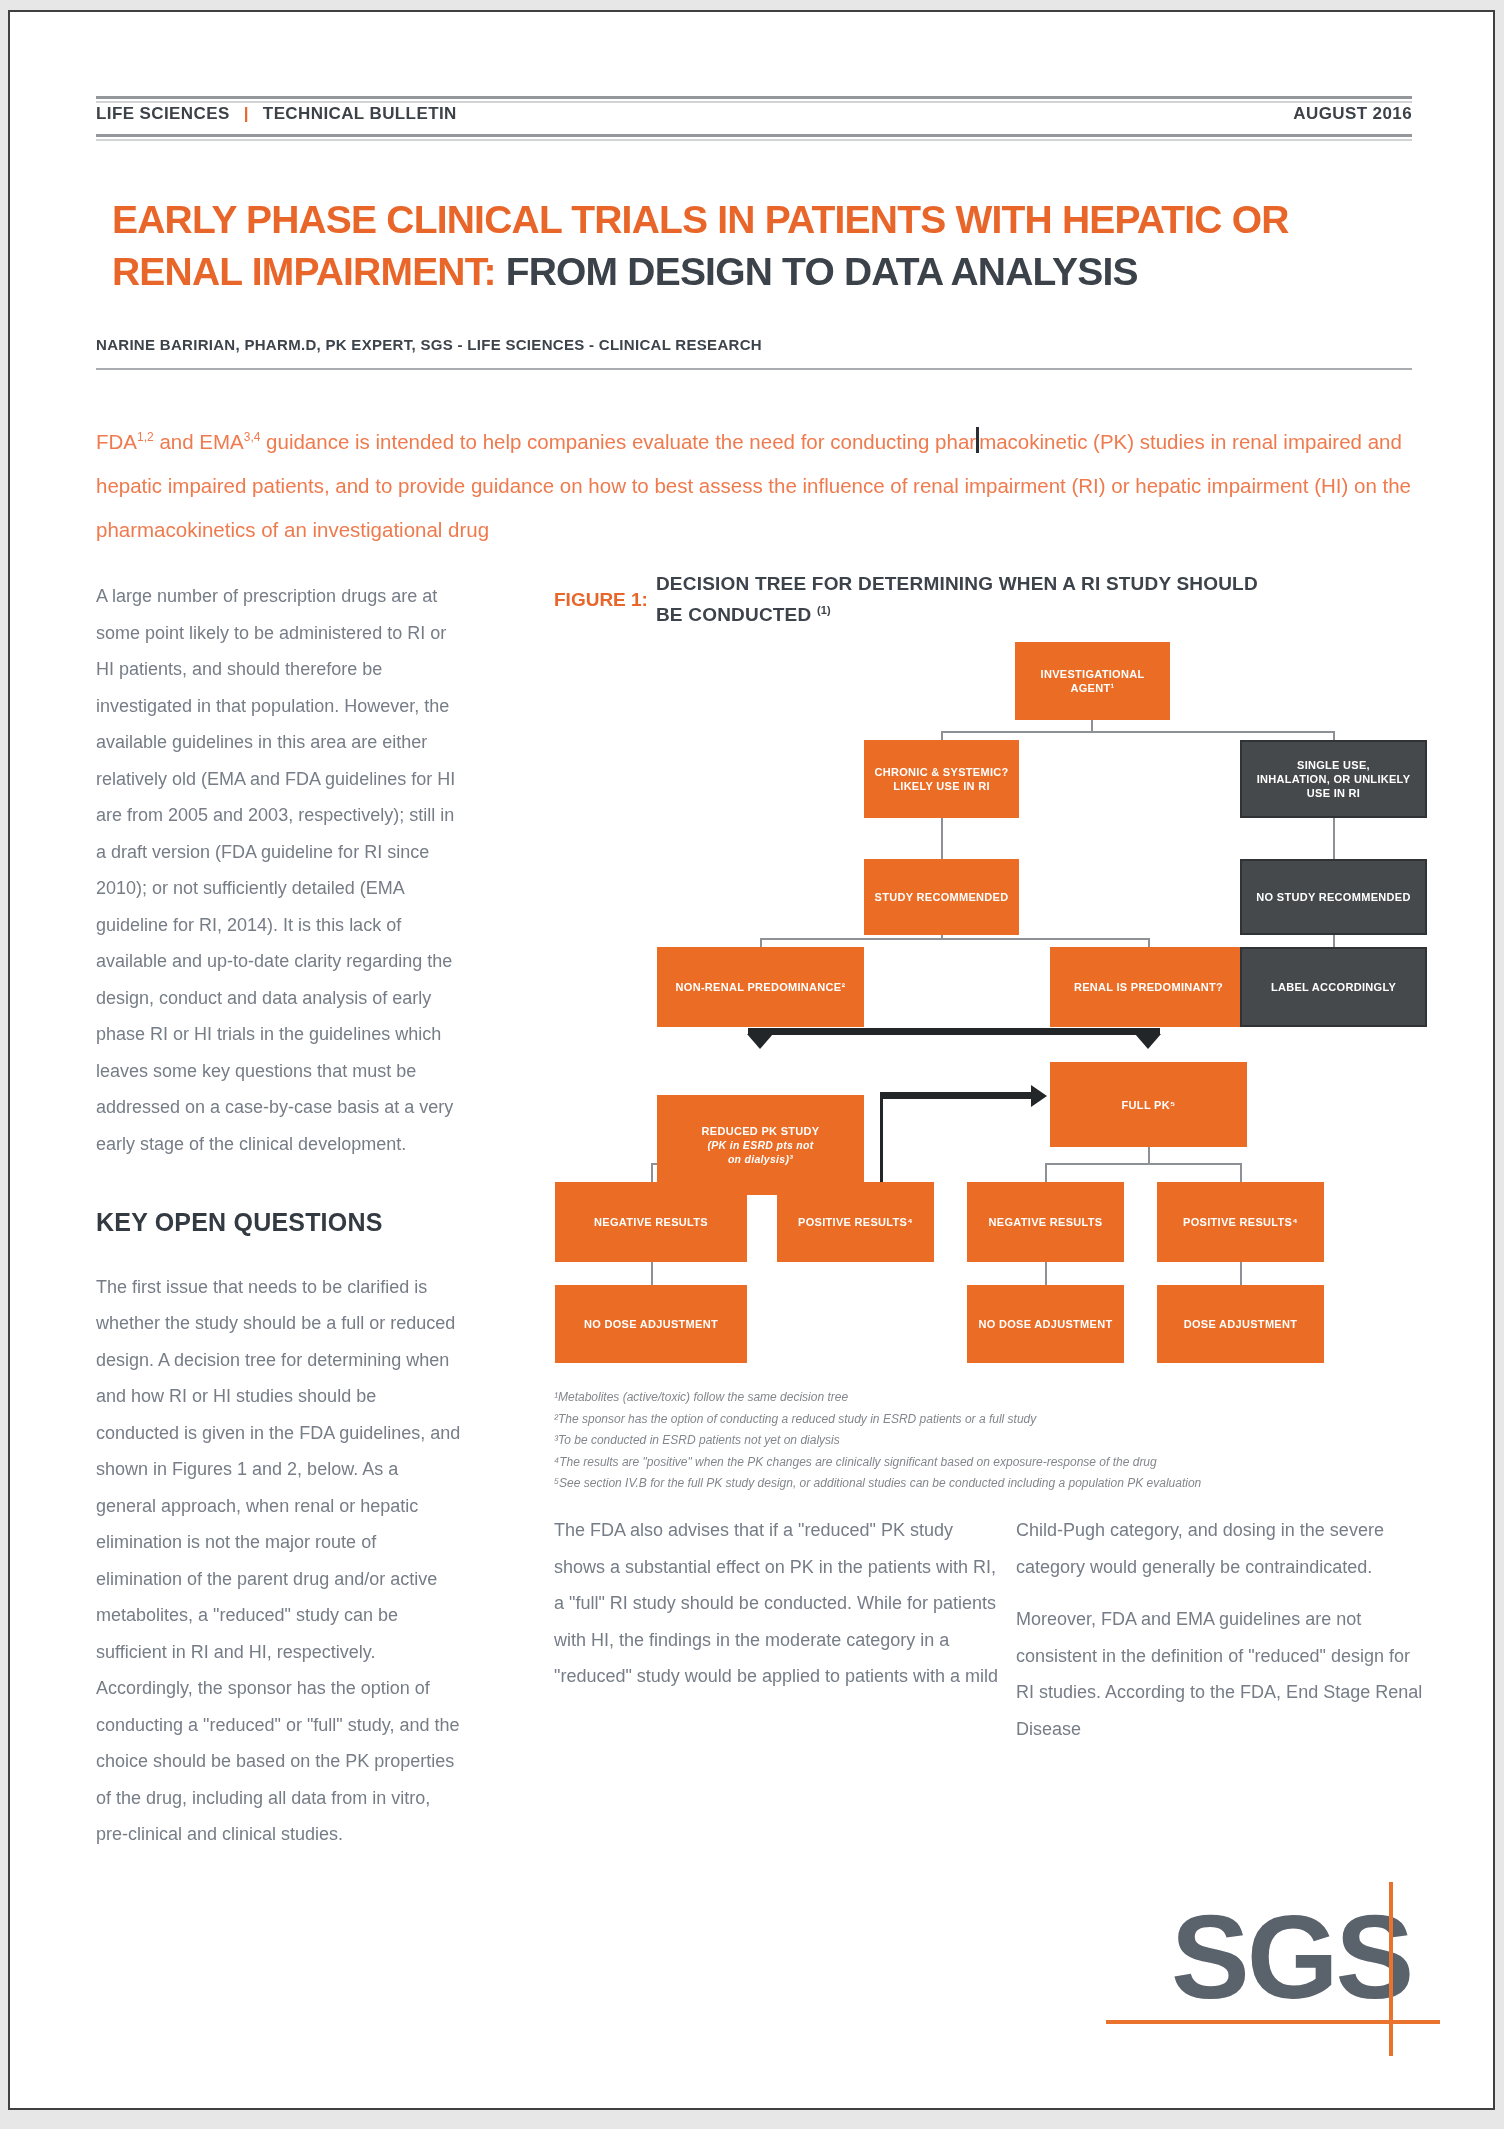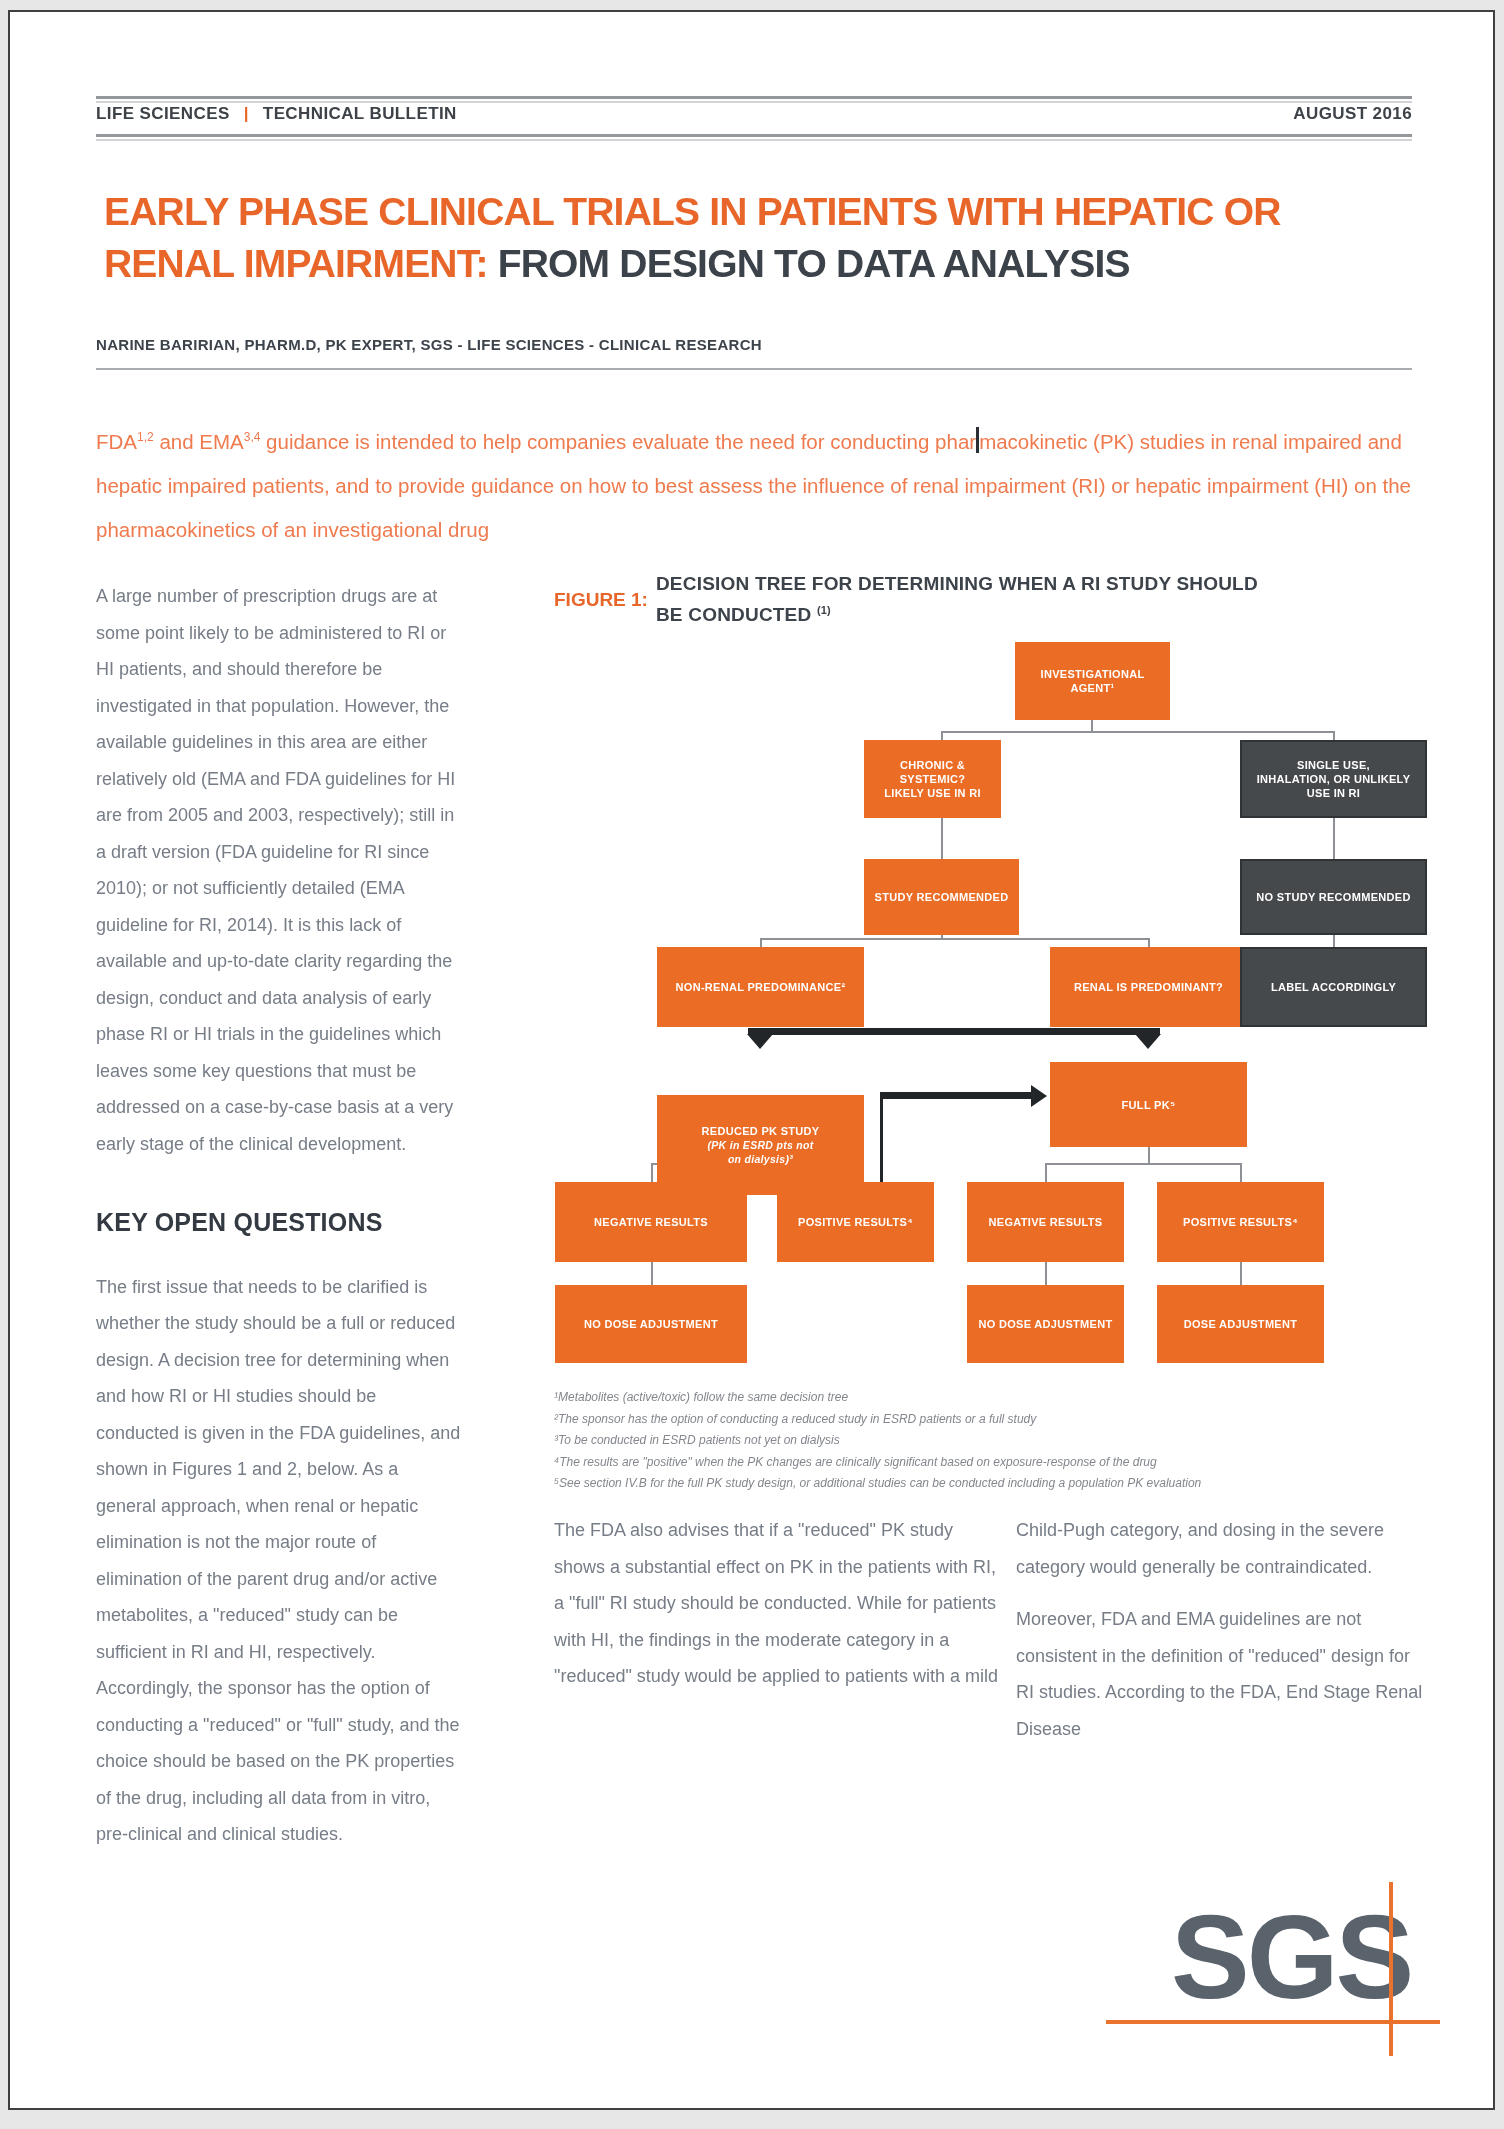--- a/index.html
+++ b/index.html
@@ -103,21 +103,21 @@
 
   <div class="rule" style="left:86px;top:84px;width:1316px;"></div>
   <div class="rule-light" style="left:86px;top:89px;width:1316px;"></div>
   <div class="masthead">
     <span>LIFE SCIENCES</span><span class="sep">|</span><span>TECHNICAL BULLETIN</span>
     <span class="date">AUGUST 2016</span>
   </div>
   <div class="rule" style="left:86px;top:122px;width:1316px;"></div>
   <div class="rule-light" style="left:86px;top:127px;width:1316px;"></div>
 
-  <h1 class="title" style="margin:8px;">
+  <h1 class="title" style="margin:16px;">
     <span class="t-orange">EARLY PHASE CLINICAL TRIALS IN PATIENTS WITH HEPATIC OR</span><br>
     <span class="t-orange">RENAL IMPAIRMENT:</span><span class="t-dark"> FROM DESIGN TO DATA ANALYSIS</span>
   </h1>
 
   <div class="author">NARINE BARIRIAN, PHARM.D, PK EXPERT, SGS - LIFE SCIENCES - CLINICAL RESEARCH</div>
   <div class="rule-thin" style="left:86px;top:356px;width:1316px;"></div>
 
   <p class="intro"><span>FDA</span><sup>1,2</sup><span> and EMA</span><sup>3,4</sup><span> guidance is intended to help companies evaluate the need for conducting phar</span><span class="caret"></span><span>macokinetic (PK) studies in renal impaired and hepatic impaired patients, and to provide guidance on how to best assess the influence of renal impairment (RI) or hepatic impairment (HI) on the pharmacokinetics of an investigational drug</span></p>
 
   <div class="leftcol">
@@ -160,21 +160,21 @@
     <div class="arrd" style="left:195px;top:397px;"></div>
     <div class="arrd" style="left:583px;top:397px;"></div>
     <div class="bv" style="left:328px;top:460px;height:85px;"></div>
     <div class="bh" style="left:328px;top:455px;width:152px;"></div>
     <div class="arrr" style="left:479px;top:448px;"></div>
 
     <div class="box orange" style="left:463px;top:5px;width:155px;height:78px;">
       <div>INVESTIGATIONAL</div>
       <div>AGENT¹</div>
     </div>
-    <div class="box orange" style="left:312px;top:103px;width:137px;height:78px;">
+    <div class="box orange" style="left:312px;top:103px;width:155px;height:78px;">
       <div>CHRONIC &amp; SYSTEMIC?</div>
       <div>LIKELY USE IN RI</div>
     </div>
     <div class="box dark" style="left:688px;top:103px;width:187px;height:78px;justify-content:center;">
       <div>SINGLE USE,</div>
       <div>INHALATION, OR UNLIKELY</div>
       <div>USE IN RI</div>
     </div>
     <div class="box orange" style="left:312px;top:222px;width:155px;height:76px;">
       <div>STUDY RECOMMENDED</div>

